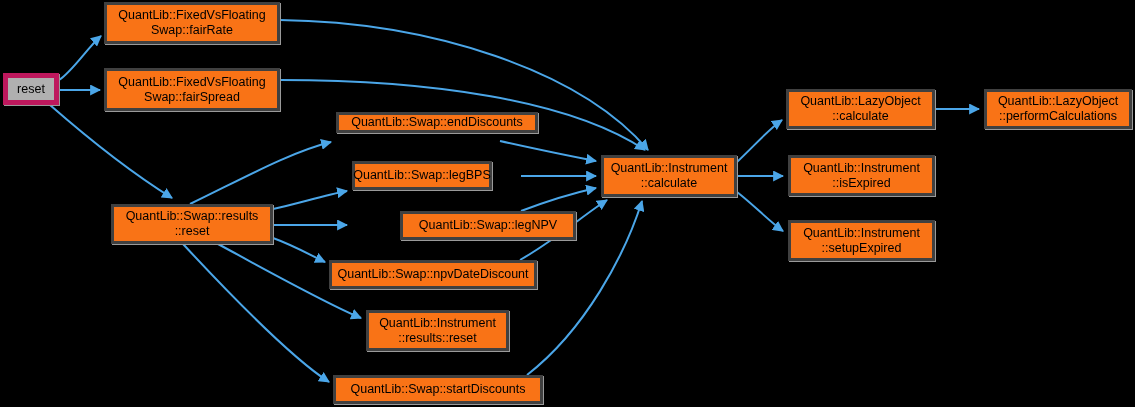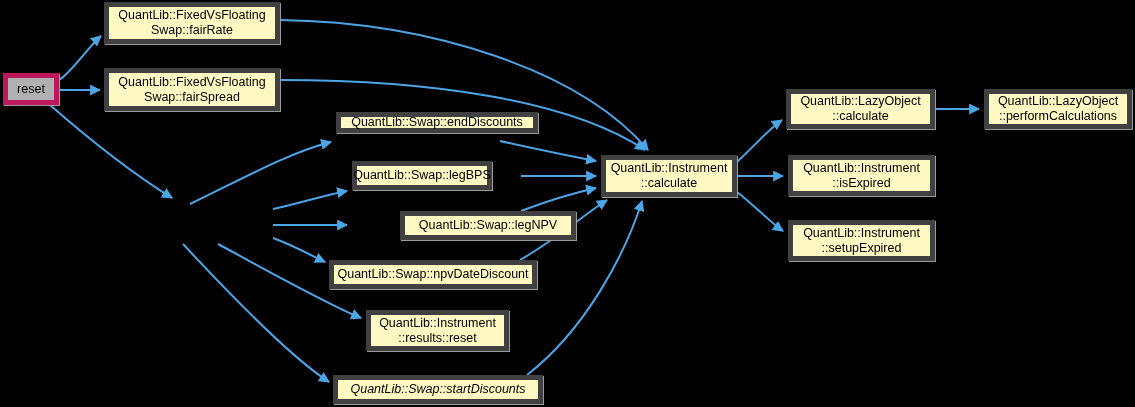--- a/index.html
+++ b/index.html
@@ -25,22 +25,22 @@
     height: 407px;
     pointer-events: none;
   }
   .node {
     position: absolute;
     box-sizing: border-box;
     display: flex;
     align-items: center;
     justify-content: center;
     text-align: center;
-    background: #fef9c3;
-    border: 5px solid #404040;
+    background: #f97316;
+    border: 3px solid #404040;
     color: #000000;
     font-size: 12.5px;
     line-height: 15px;
     letter-spacing: 0px;
     white-space: pre-line;
     padding: 0 3px;
     box-shadow: 1px 1px 0 0 #9a9a9a;
   }
   .node.current {
     background: #b0b0b0;
@@ -101,27 +101,29 @@
 
       <path d="M 935 109 L 979 109"></path>
     </g>
   </svg>
 
   <div class="node current" style="left:3px;   top:73px;  width:56px;  height:32px;">reset</div>
   <div class="node" style="left:104px; top:2px;   width:176px; height:42px;">QuantLib::FixedVsFloating
 Swap::fairRate</div>
   <div class="node" style="left:104px; top:68px;  width:176px; height:43px;">QuantLib::FixedVsFloating
 Swap::fairSpread</div>
+  <div class="node" style="left:111px; top:204px; width:162px; height:40px;">QuantLib::Swap::results
+::reset</div>
   <div class="node" style="left:336px; top:112px; width:202px; height:21px;">QuantLib::Swap::endDiscounts</div>
   <div class="node" style="left:352px; top:161px; width:140px; height:29px;">QuantLib::Swap::legBPS</div>
   <div class="node" style="left:352px; top:211px; width:176px; height:29px;margin-left:48px;">QuantLib::Swap::legNPV</div>
   <div class="node" style="left:329px; top:260px; width:208px; height:29px;">QuantLib::Swap::npvDateDiscount</div>
   <div class="node" style="left:366px; top:310px; width:143px; height:41px;">QuantLib::Instrument
 ::results::reset</div>
-  <div class="node" style="left:333px; top:375px; width:210px; height:29px;font-style:italic;">QuantLib::Swap::startDiscounts</div>
+  <div class="node" style="left:333px; top:375px; width:210px; height:29px;">QuantLib::Swap::startDiscounts</div>
   <div class="node" style="left:601px; top:155px; width:136px; height:42px;">QuantLib::Instrument
 ::calculate</div>
   <div class="node" style="left:786px; top:89px;  width:149px; height:40px;">QuantLib::LazyObject
 ::calculate</div>
   <div class="node" style="left:788px; top:155px; width:147px; height:41px;">QuantLib::Instrument
 ::isExpired</div>
   <div class="node" style="left:788px; top:220px; width:147px; height:41px;">QuantLib::Instrument
 ::setupExpired</div>
   <div class="node" style="left:984px; top:89px; width:148px; height:40px;">QuantLib::LazyObject
 ::performCalculations</div>

